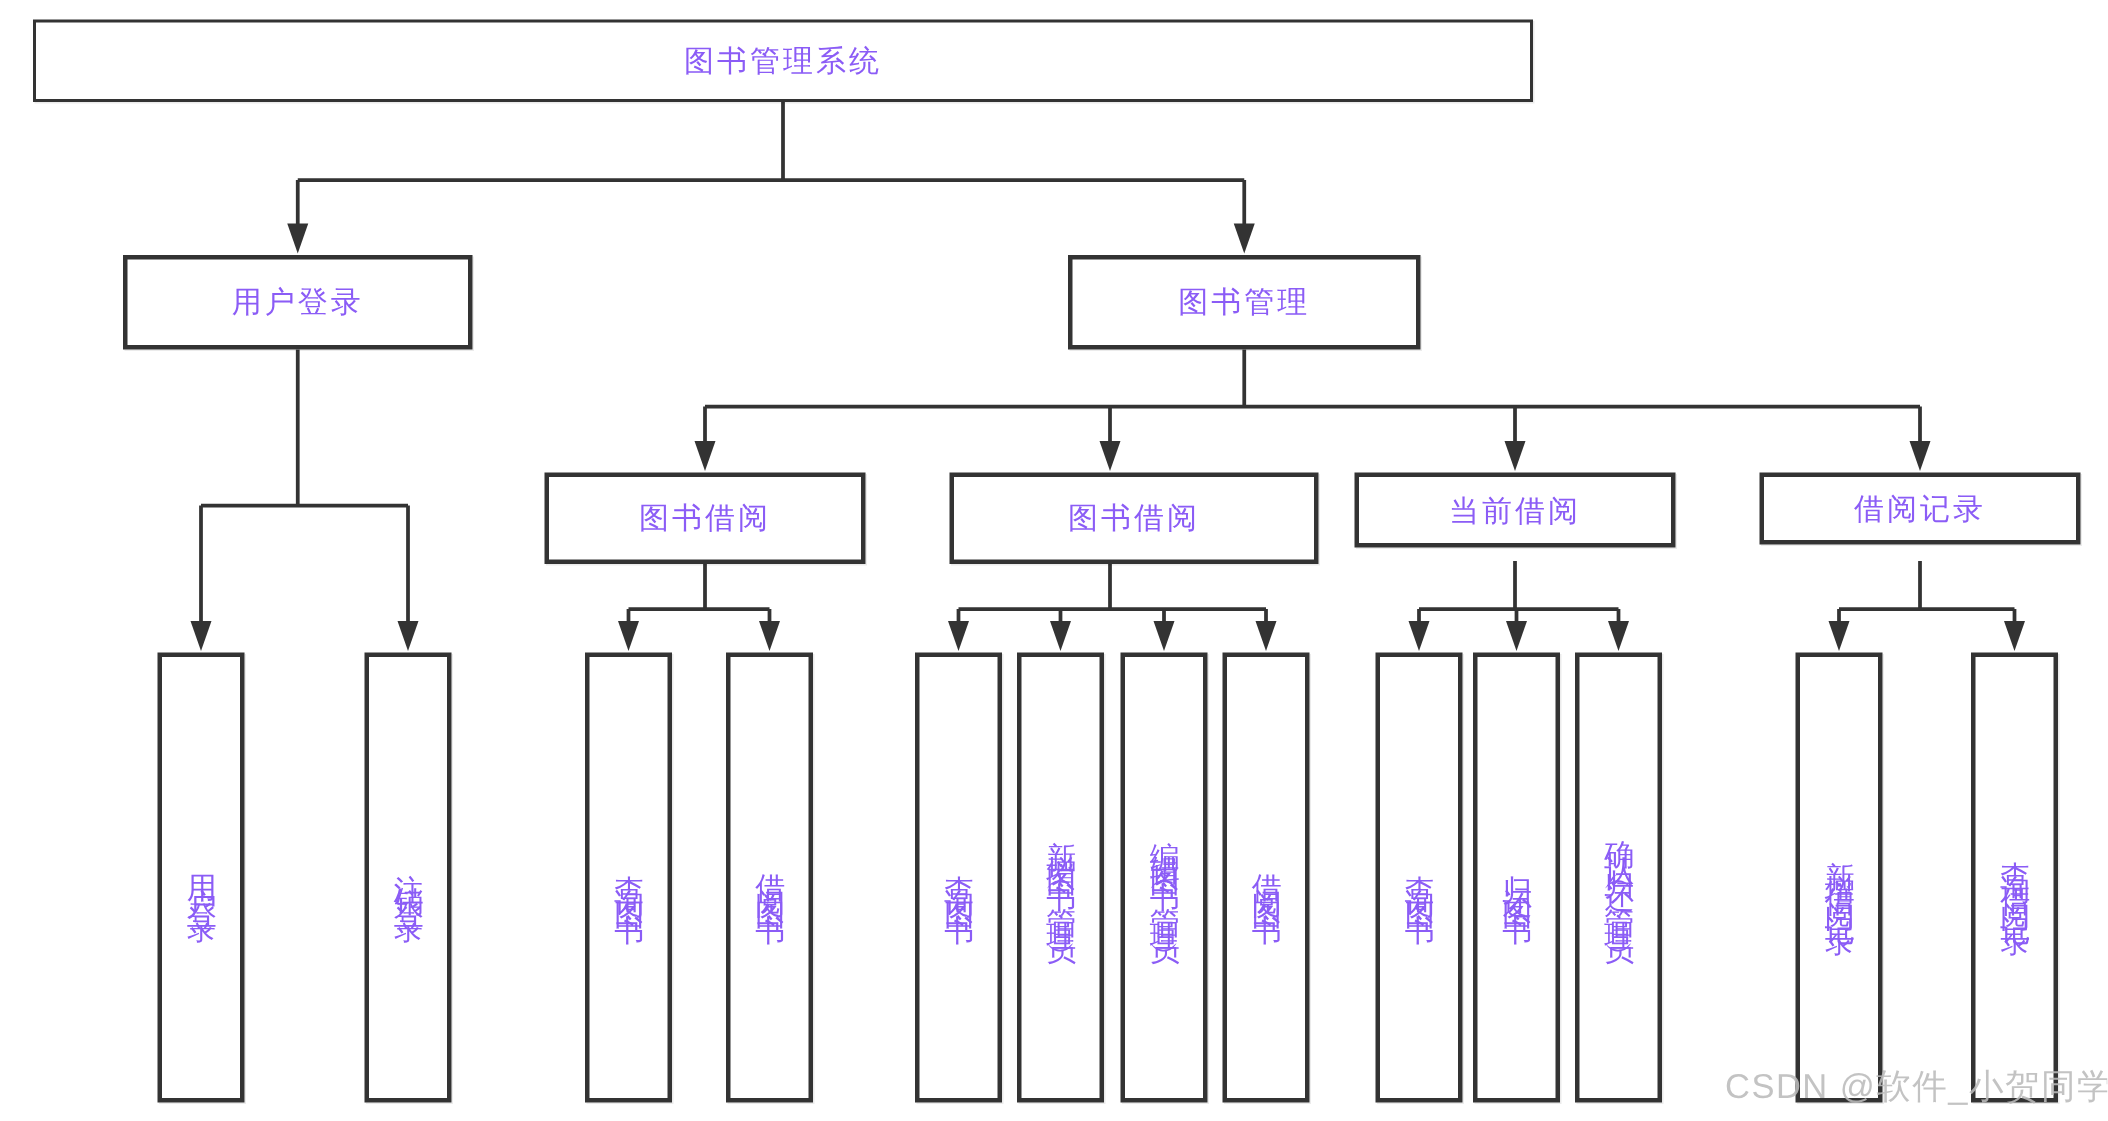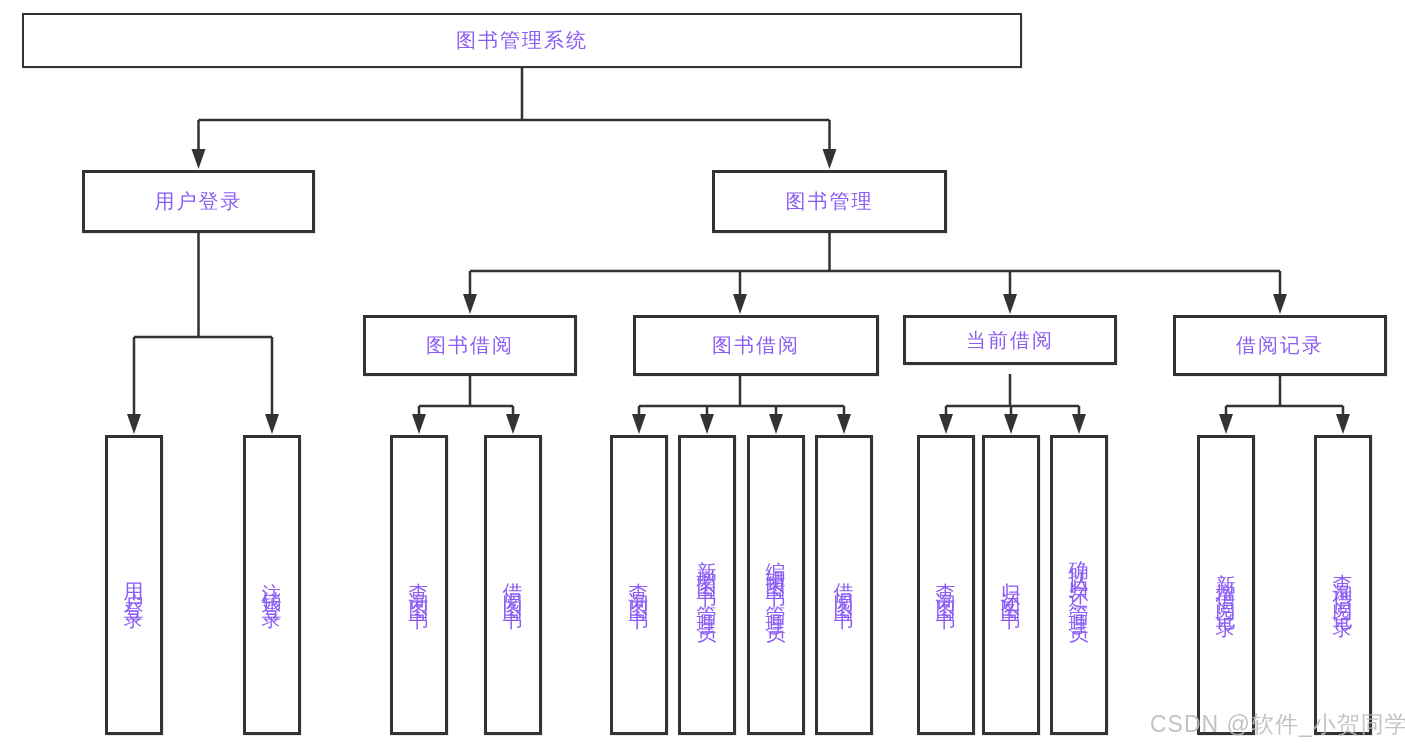--- a/index.html
+++ b/index.html
@@ -38,21 +38,21 @@
   }
   
   #n-root { left: 22px; top: 13px; width: 1000px; height: 55px; border-width: 2px; }
   
   #n-l2a { left: 82px;  top: 170px; width: 233px; height: 63px; }
   #n-l2b { left: 712px; top: 170px; width: 235px; height: 63px; }
   
   #n-l3a { left: 363px;  top: 315px; width: 214px; height: 61px; }
   #n-l3b { left: 633px;  top: 315px; width: 246px; height: 61px; }
   #n-l3c { left: 903px;  top: 315px; width: 214px; height: 50px; }
-  #n-l3d { left: 1173px; top: 315px; width: 214px; height: 61px; }
+  #n-l3d { left: 1173px; top: 315px; width: 214px; height: 48px; }
   
   .leaf { top: 435px; width: 58px; height: 300px; }
   #n-a1 { left: 105px; }  #n-a2 { left: 243px; }
   #n-b1 { left: 390px; }  #n-b2 { left: 484px; }
   #n-c1 { left: 610px; }  #n-c2 { left: 678px; }  #n-c3 { left: 747px; }  #n-c4 { left: 815px; }
   #n-d1 { left: 917px; }  #n-d2 { left: 982px; }  #n-d3 { left: 1050px; }
   #n-e1 { left: 1197px; } #n-e2 { left: 1314px; }
   #watermark {
     position: absolute;
     left: 1150px;

